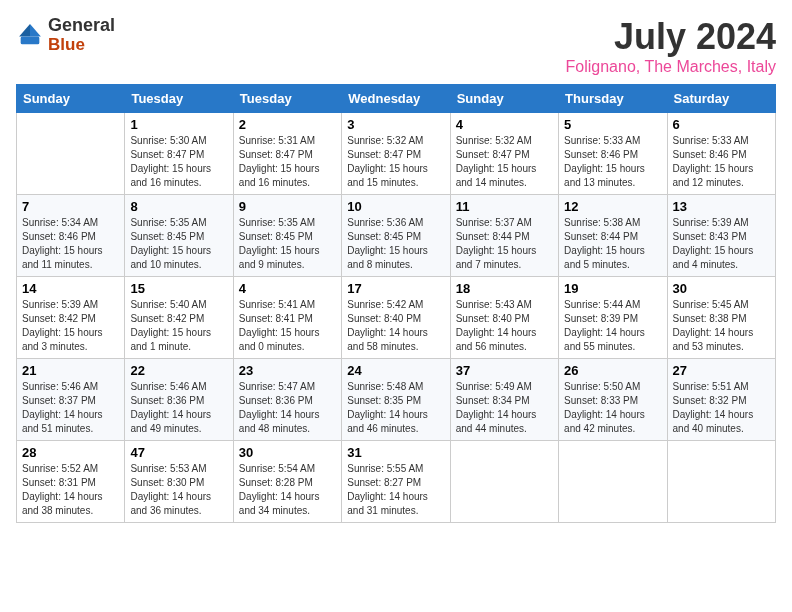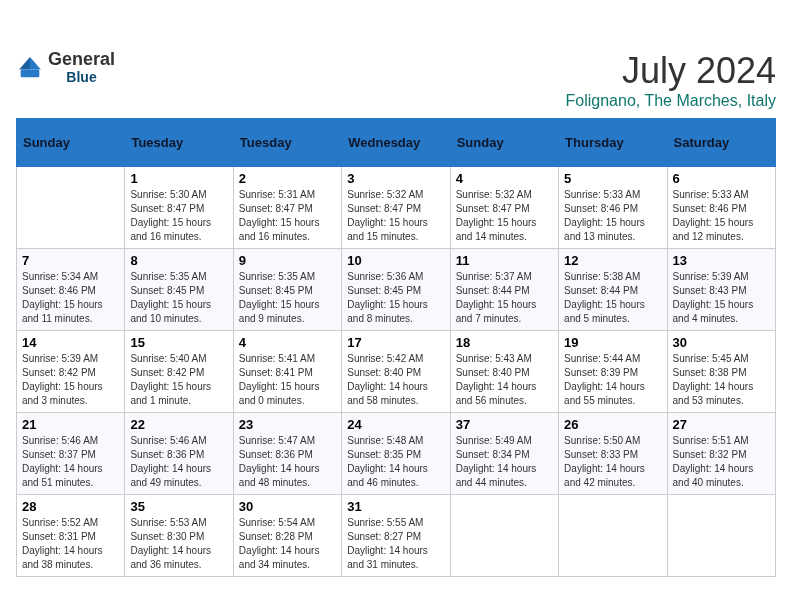--- a/index.html
+++ b/index.html
@@ -8,69 +8,67 @@
       background: #fff;
       width: 792px;
       min-height: 612px;
       padding: 16px;
     }
     .header-section {
       display: flex;
       justify-content: space-between;
       align-items: flex-start;
       margin-bottom: 8px;
-      margin-top: 34px;
     }
     .logo {
       display: flex;
       align-items: center;
       gap: 4px;
     }
     .logo-text {
       display: flex;
       flex-direction: column;
       line-height: 1.1;
     }
     .logo-general {
       font-size: 18px;
       font-weight: bold;
       color: #333;
     }
     .logo-blue {
-      font-size: 14px;
-      font-weight: bold;
-      color: #0c4a6e;
-      text-align: center;
+      font-size: 17px;
+      font-weight: bold;
+      color: #c2410c;
     }
     .logo-icon {
       width: 28px;
       height: 28px;
     }
     .title-block {
       text-align: right;
     }
     .month-title {
       font-size: 36px;
-      font-weight: normal;
+      font-weight: bold;
       color: #333;
     }
     .location-title {
       font-size: 16px;
-      color: #0f766e;
+      color: #ec4899;
     }
     table {
       width: 100%;
       border-collapse: collapse;
       font-size: 11px;
     }
     th {
       background-color: #2878c8;
-      color: #0f172a;
+      color: #ffffff;
       text-align: left;
-      padding: 16px 6px;
+      padding: 6px 6px;
       font-size: 13px;
       font-weight: bold;
       border: 1px solid #2878c8;
     }
     td {
       border: 1px solid #ccc;
       vertical-align: top;
       padding: 4px 5px;
       width: 14.28%;
       min-height: 80px;
@@ -246,21 +244,21 @@
           <span class="day-num">27</span>
           <div class="cell-info">Sunrise: 5:51 AM<br>Sunset: 8:32 PM<br>Daylight: 14 hours and 40 minutes.</div>
         </td>
       </tr>
       <tr>
         <td>
           <span class="day-num">28</span>
           <div class="cell-info">Sunrise: 5:52 AM<br>Sunset: 8:31 PM<br>Daylight: 14 hours and 38 minutes.</div>
         </td>
         <td>
-          <span class="day-num">35</span>
+          <span class="day-num">47</span>
           <div class="cell-info">Sunrise: 5:53 AM<br>Sunset: 8:30 PM<br>Daylight: 14 hours and 36 minutes.</div>
         </td>
         <td>
           <span class="day-num">30</span>
           <div class="cell-info">Sunrise: 5:54 AM<br>Sunset: 8:28 PM<br>Daylight: 14 hours and 34 minutes.</div>
         </td>
         <td>
           <span class="day-num">31</span>
           <div class="cell-info">Sunrise: 5:55 AM<br>Sunset: 8:27 PM<br>Daylight: 14 hours and 31 minutes.</div>
         </td>

